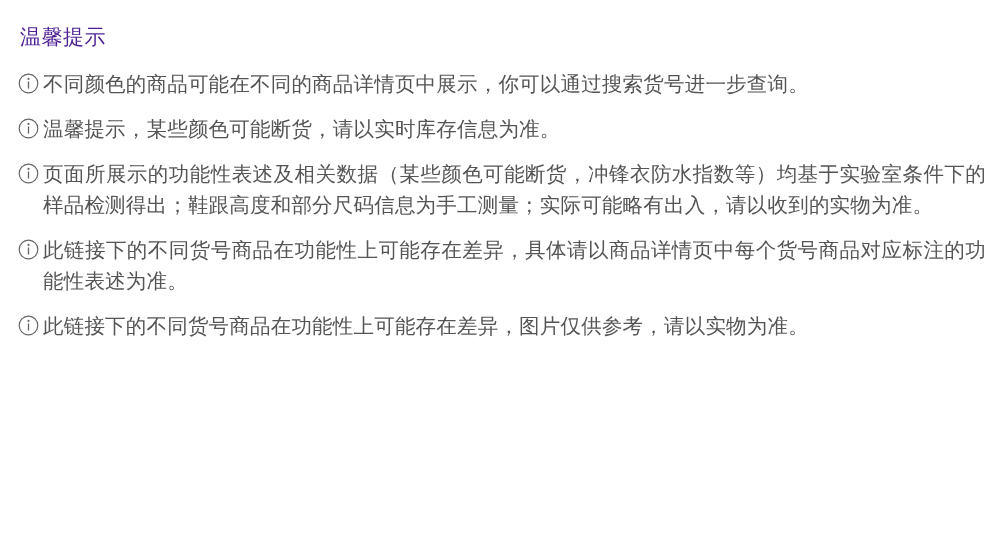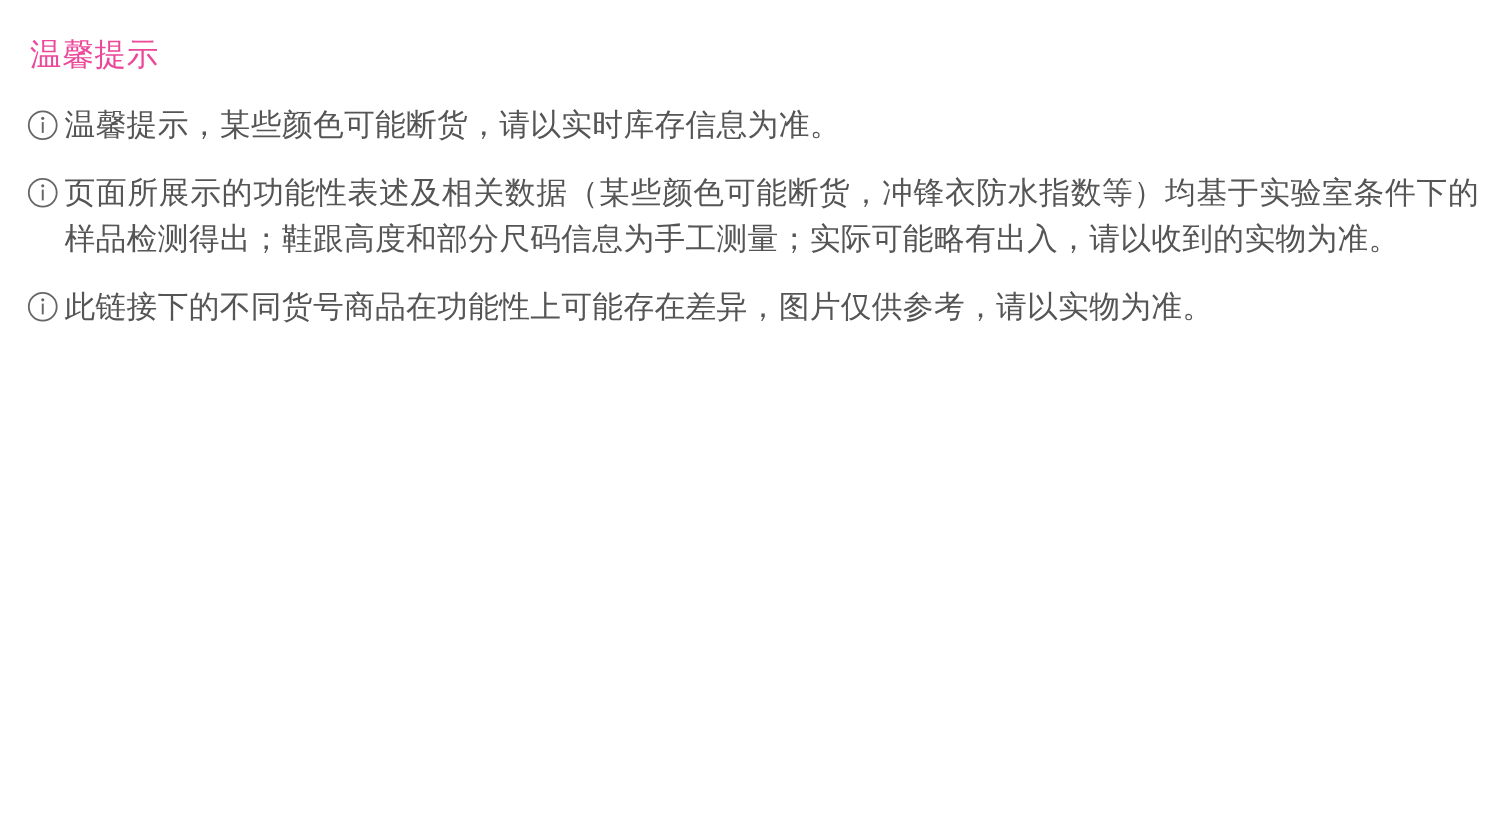--- a/index.html
+++ b/index.html
@@ -16,21 +16,21 @@
   }
   .page {
     box-sizing: border-box;
     width: 1000px;
     height: 546px;
     padding: 22px 14px 0 18px;
   }
   .notice-title {
     font-size: 21px;
     line-height: 30px;
-    color: #ec4899;
+    color: #4c1d95;
     margin: 0 0 16px 2px;
     letter-spacing: 0.5px;
   }
   .notice-list {
     list-style: none;
     margin: 0;
     padding: 0;
   }
   .notice-item {
     display: flex;
@@ -64,36 +64,56 @@
   <div class="notice-title">温馨提示</div>
   <ul class="notice-list">
     <li class="notice-item">
       <span class="info-icon">
         <svg width="21" height="21" viewBox="0 0 21 21">
           <circle cx="10.5" cy="10.5" r="9.3" fill="none" stroke="#666666" stroke-width="1.2"></circle>
           <circle cx="10.5" cy="5.9" r="1.05" fill="#666666"></circle>
           <rect x="9.85" y="8.4" width="1.3" height="7.2" fill="#666666"></rect>
         </svg>
       </span>
+      <span class="notice-text">不同颜色的商品可能在不同的商品详情页中展示，你可以通过搜索货号进一步查询。</span>
+    </li>
+    <li class="notice-item">
+      <span class="info-icon">
+        <svg width="21" height="21" viewBox="0 0 21 21">
+          <circle cx="10.5" cy="10.5" r="9.3" fill="none" stroke="#666666" stroke-width="1.2"></circle>
+          <circle cx="10.5" cy="5.9" r="1.05" fill="#666666"></circle>
+          <rect x="9.85" y="8.4" width="1.3" height="7.2" fill="#666666"></rect>
+        </svg>
+      </span>
       <span class="notice-text">温馨提示，某些颜色可能断货，请以实时库存信息为准。</span>
     </li>
     <li class="notice-item">
       <span class="info-icon">
         <svg width="21" height="21" viewBox="0 0 21 21">
           <circle cx="10.5" cy="10.5" r="9.3" fill="none" stroke="#666666" stroke-width="1.2"></circle>
           <circle cx="10.5" cy="5.9" r="1.05" fill="#666666"></circle>
           <rect x="9.85" y="8.4" width="1.3" height="7.2" fill="#666666"></rect>
         </svg>
       </span>
       <span class="notice-text">页面所展示的功能性表述及相关数据（某些颜色可能断货，冲锋衣防水指数等）均基于实验室条件下的样品检测得出；鞋跟高度和部分尺码信息为手工测量；实际可能略有出入，请以收到的实物为准。</span>
     </li>
     <li class="notice-item">
       <span class="info-icon">
         <svg width="21" height="21" viewBox="0 0 21 21">
           <circle cx="10.5" cy="10.5" r="9.3" fill="none" stroke="#666666" stroke-width="1.2"></circle>
           <circle cx="10.5" cy="5.9" r="1.05" fill="#666666"></circle>
           <rect x="9.85" y="8.4" width="1.3" height="7.2" fill="#666666"></rect>
         </svg>
       </span>
+      <span class="notice-text">此链接下的不同货号商品在功能性上可能存在差异，具体请以商品详情页中每个货号商品对应标注的功能性表述为准。</span>
+    </li>
+    <li class="notice-item">
+      <span class="info-icon">
+        <svg width="21" height="21" viewBox="0 0 21 21">
+          <circle cx="10.5" cy="10.5" r="9.3" fill="none" stroke="#666666" stroke-width="1.2"></circle>
+          <circle cx="10.5" cy="5.9" r="1.05" fill="#666666"></circle>
+          <rect x="9.85" y="8.4" width="1.3" height="7.2" fill="#666666"></rect>
+        </svg>
+      </span>
       <span class="notice-text">此链接下的不同货号商品在功能性上可能存在差异，图片仅供参考，请以实物为准。</span>
     </li>
   </ul>
 </div>
 
 </body></html>

